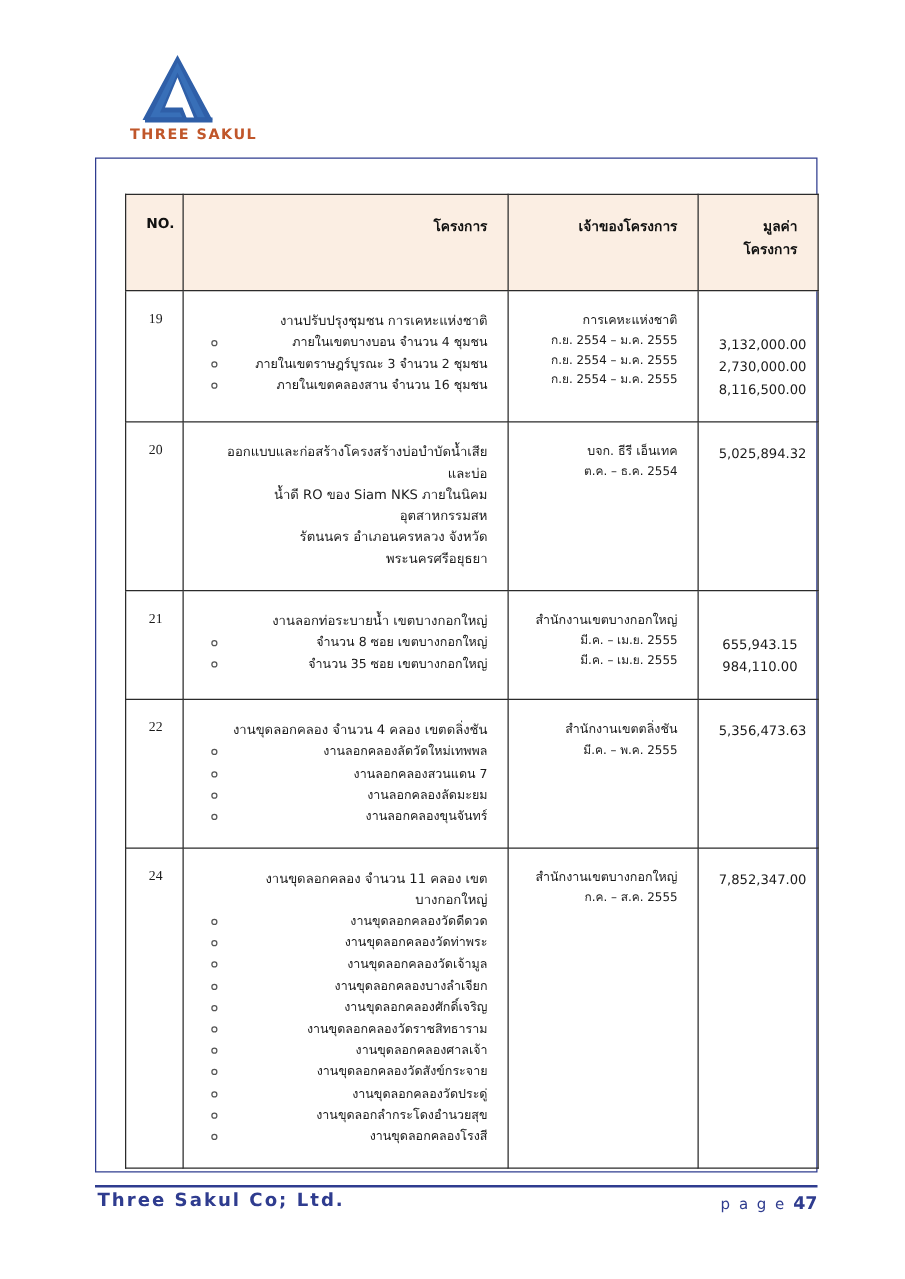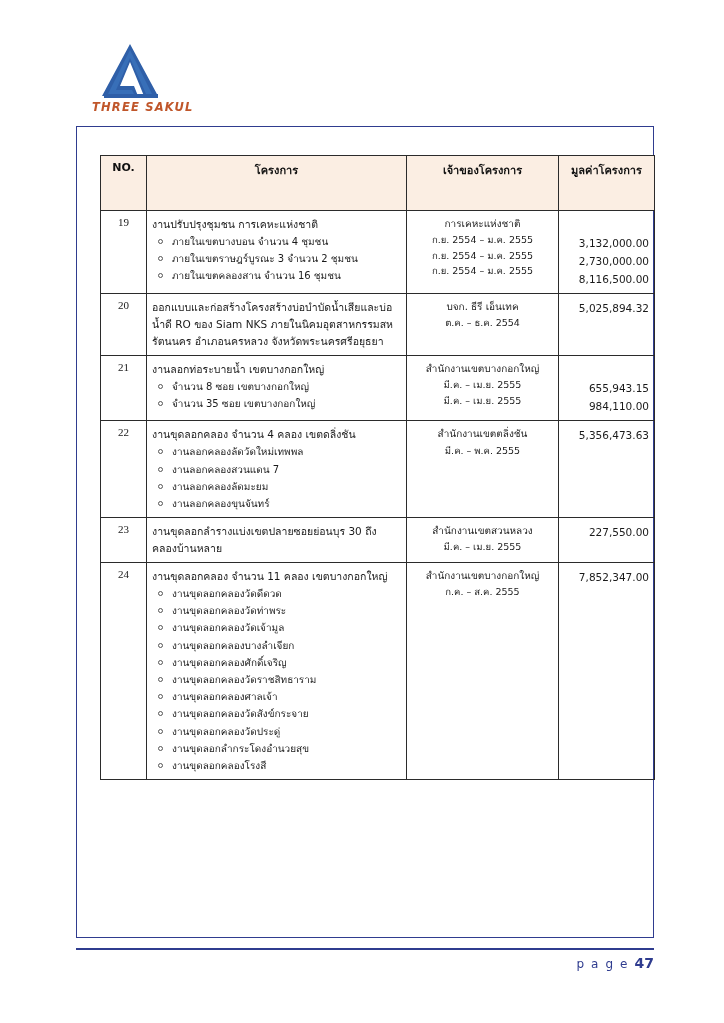--- a/index.html
+++ b/index.html
@@ -16,25 +16,24 @@
     overflow: hidden;
   }
   .page {
     position: absolute;
     inset: 0;
   }
 
   
   .logo-block {
     position: absolute;
-    left: 92px;
+    left: 104px;
     top: 44px;
     width: 110px;
     height: 76px;
-    font-style: italic;
   }
   .logo-mark {
     position: absolute;
     left: 8px;
     top: 0;
     width: 62px;
     height: 56px;
   }
   .logo-text {
     position: absolute;
@@ -67,21 +66,22 @@
     width: 554px;
   }
   table.main {
     border-collapse: collapse;
     width: 554px;
     table-layout: fixed;
   }
   table.main th, table.main td {
     border: 1px solid #2b2b2b;
     vertical-align: top;
-    padding: 5px;
+    padding: 16px;
+    text-align: right;
   }
   thead th {
     background: #fbeee3;
     text-align: center;
     font-size: 11px;
     font-weight: bold;
     height: 44px;
     vertical-align: middle;
     color: #111;
   }
@@ -259,34 +259,20 @@
           </td>
           <td class="owner">
             <span class="owner-line">สำนักงานเขตตลิ่งชัน</span>
             <span class="owner-line small">มี.ค. – พ.ค. 2555</span>
           </td>
           <td class="value">
             <span class="val-line">5,356,473.63</span>
           </td>
         </tr>
 
-        <tr>
-          <td class="no">23</td>
-          <td class="proj">
-            <div class="head-line">งานขุดลอกลำรางแบ่งเขตปลายซอยย่อนบุร 30 ถึง</div>
-            <div class="head-line">คลองบ้านหลาย</div>
-          </td>
-          <td class="owner">
-            <span class="owner-line">สำนักงานเขตสวนหลวง</span>
-            <span class="owner-line small">มี.ค. – เม.ย. 2555</span>
-          </td>
-          <td class="value">
-            <span class="val-line">227,550.00</span>
-          </td>
-        </tr>
 
         <tr>
           <td class="no">24</td>
           <td class="proj">
             <div class="head-line">งานขุดลอกคลอง จำนวน 11 คลอง เขตบางกอกใหญ่</div>
             <div class="sub">งานขุดลอกคลองวัดดีดวด</div>
             <div class="sub">งานขุดลอกคลองวัดท่าพระ</div>
             <div class="sub">งานขุดลอกคลองวัดเจ้ามูล</div>
             <div class="sub">งานขุดลอกคลองบางลำเจียก</div>
             <div class="sub">งานขุดลอกคลองศักดิ์เจริญ</div>
@@ -304,18 +290,19 @@
           <td class="value">
             <span class="val-line">7,852,347.00</span>
           </td>
         </tr>
 
       </tbody>
     </table>
   </div>
 
   <div class="footer-rule"></div>
+  <div class="footer-left">Three  Sakul  Co;  Ltd.</div>
   <div class="footer-right">
     <span>p a g e</span>
     <span class="pg-num">47</span>
   </div>
 
 </div>
 
 </body></html>

